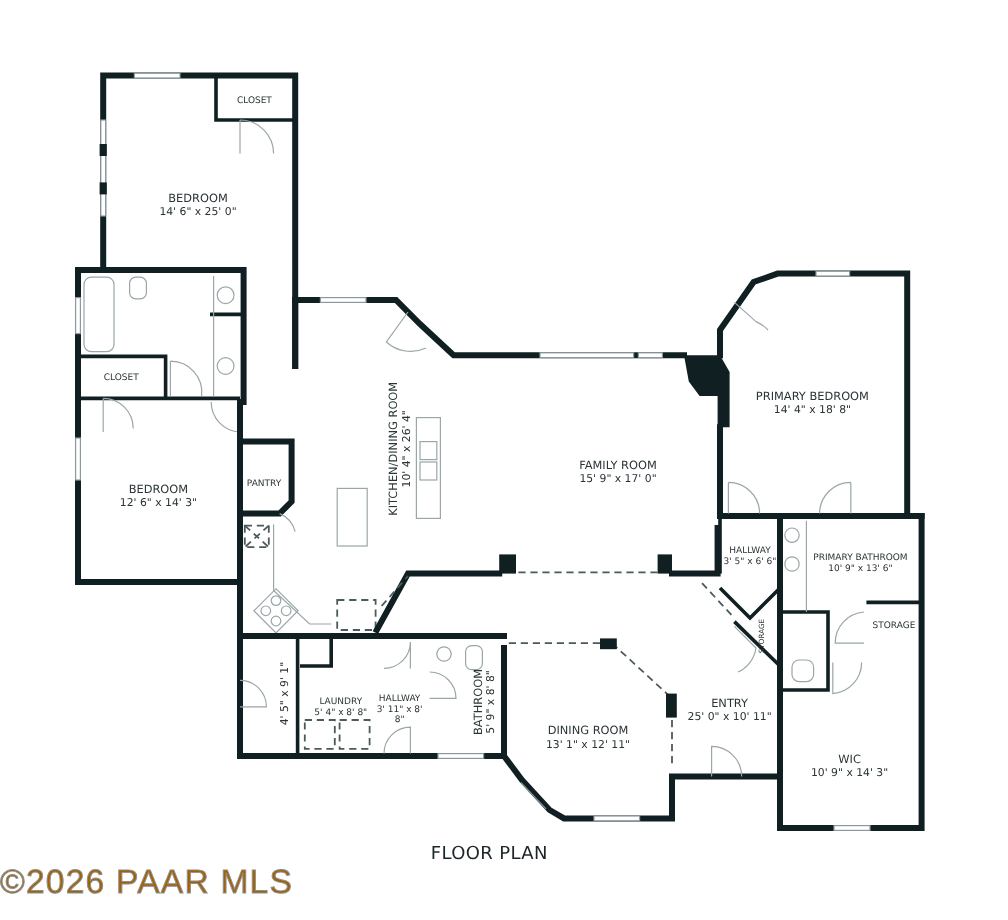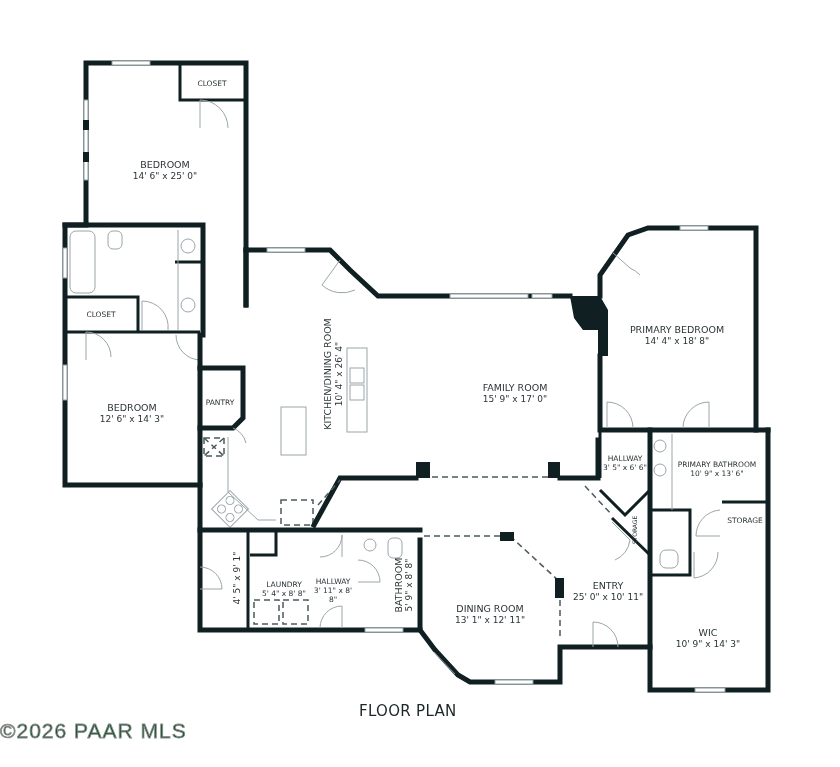--- a/index.html
+++ b/index.html
@@ -9,21 +9,21 @@
   .wall-thin { fill: none; stroke: #0f1f22; stroke-width: 3; }
   .window { fill: #ffffff; stroke: #8a9a9c; stroke-width: 1; }
   .door { fill: none; stroke: #9aa6a8; stroke-width: 1; }
   .fixture { fill: none; stroke: #9aa6a8; stroke-width: 1; }
   .dashed { fill: none; stroke: #4b5a5c; stroke-width: 1.5; stroke-dasharray: 6 4; }
   .solid-block { fill: #0f1f22; }
   .room-name { font-family: "DejaVu Sans", sans-serif; font-size: 9.5px; fill: #2a3436; text-anchor: middle; }
   .room-dim  { font-family: "DejaVu Sans", sans-serif; font-size: 9px; fill: #2a3436; text-anchor: middle; }
   .small-label { font-family: "DejaVu Sans", sans-serif; font-size: 7.5px; fill: #2a3436; text-anchor: middle; }
   .title { position: absolute; left: 359px; top: 702px; font-family: "DejaVu Sans", sans-serif; font-size: 15px; color: #1b2628; letter-spacing: 0.3px; }
-  .copyright { position: absolute; left: 0px; top: 719px; font-family: "Liberation Sans", sans-serif; font-size: 21px; color: #14532d; -webkit-text-stroke: 0.8px #8f8f8f; letter-spacing: 1px; }
+  .copyright { position: absolute; left: 0px; top: 719px; font-family: "Liberation Sans", sans-serif; font-size: 28px; color: #a16207; -webkit-text-stroke: 0.8px #8f8f8f; letter-spacing: 1px; }
 </style>
 </head>
 <body>
 
 <svg id="plan" viewBox="0 0 840 767" xmlns="http://www.w3.org/2000/svg">
 
   <g>
     <polyline class="wall" points="86,223 86,63 246,63 246,305"></polyline>
     <rect class="window" x="112" y="61" width="38" height="4"></rect>
     <rect class="window" x="84" y="100" width="4" height="80"></rect>

